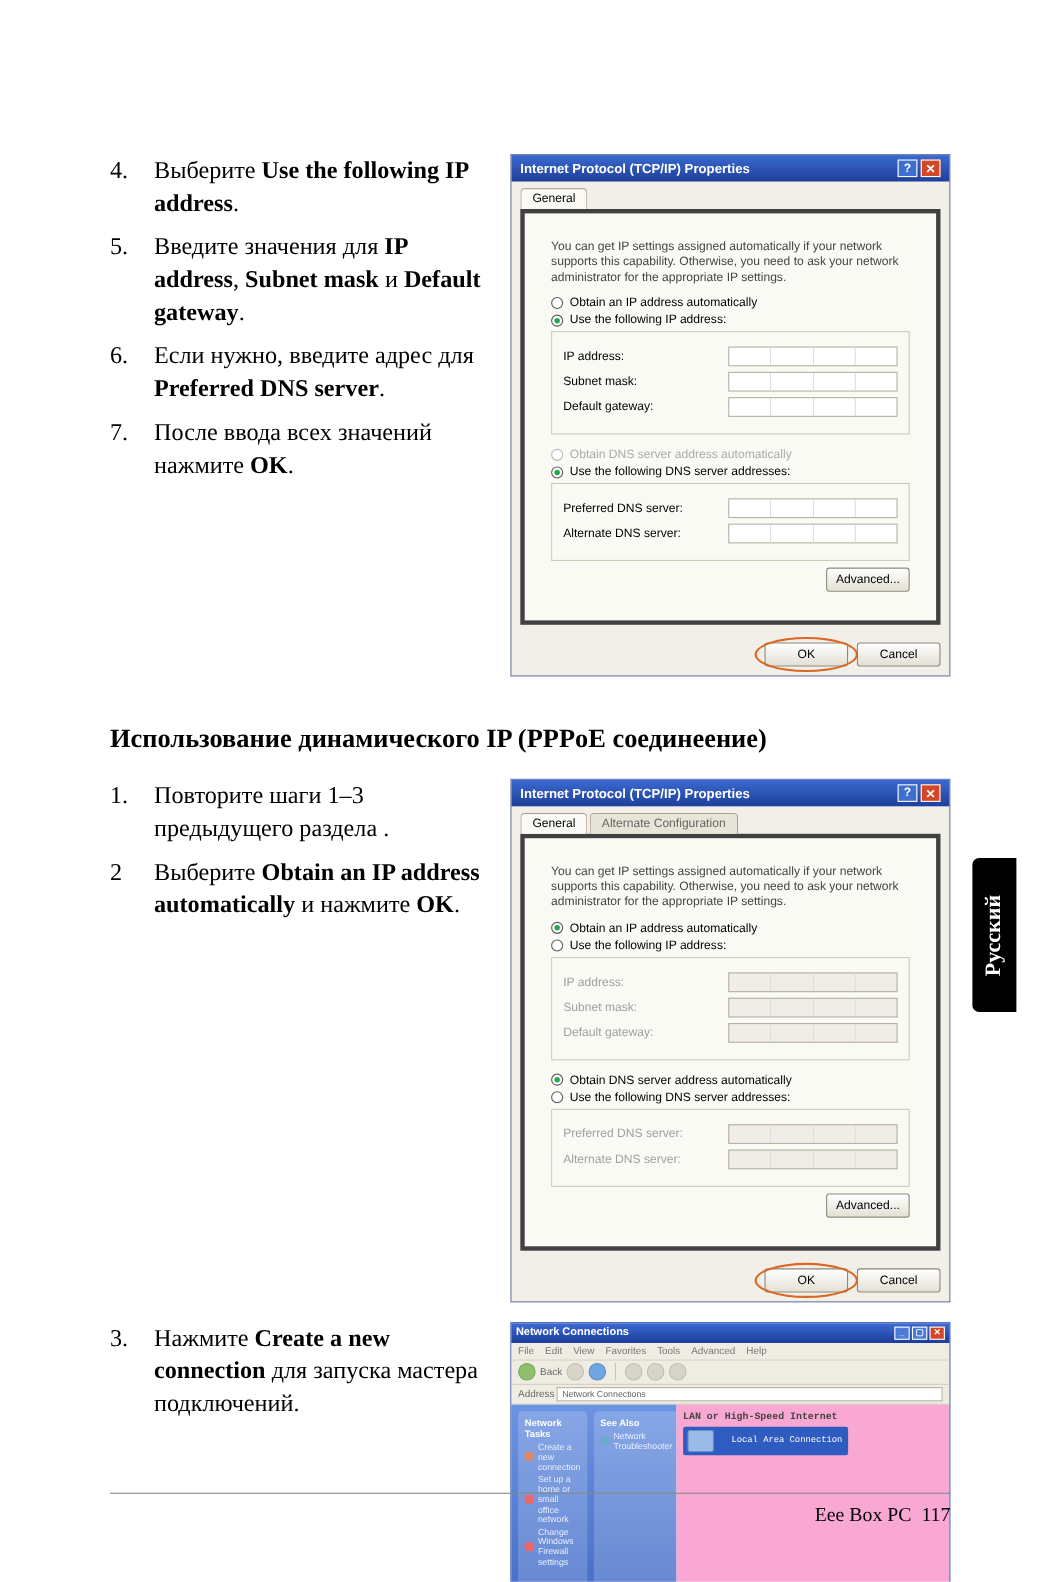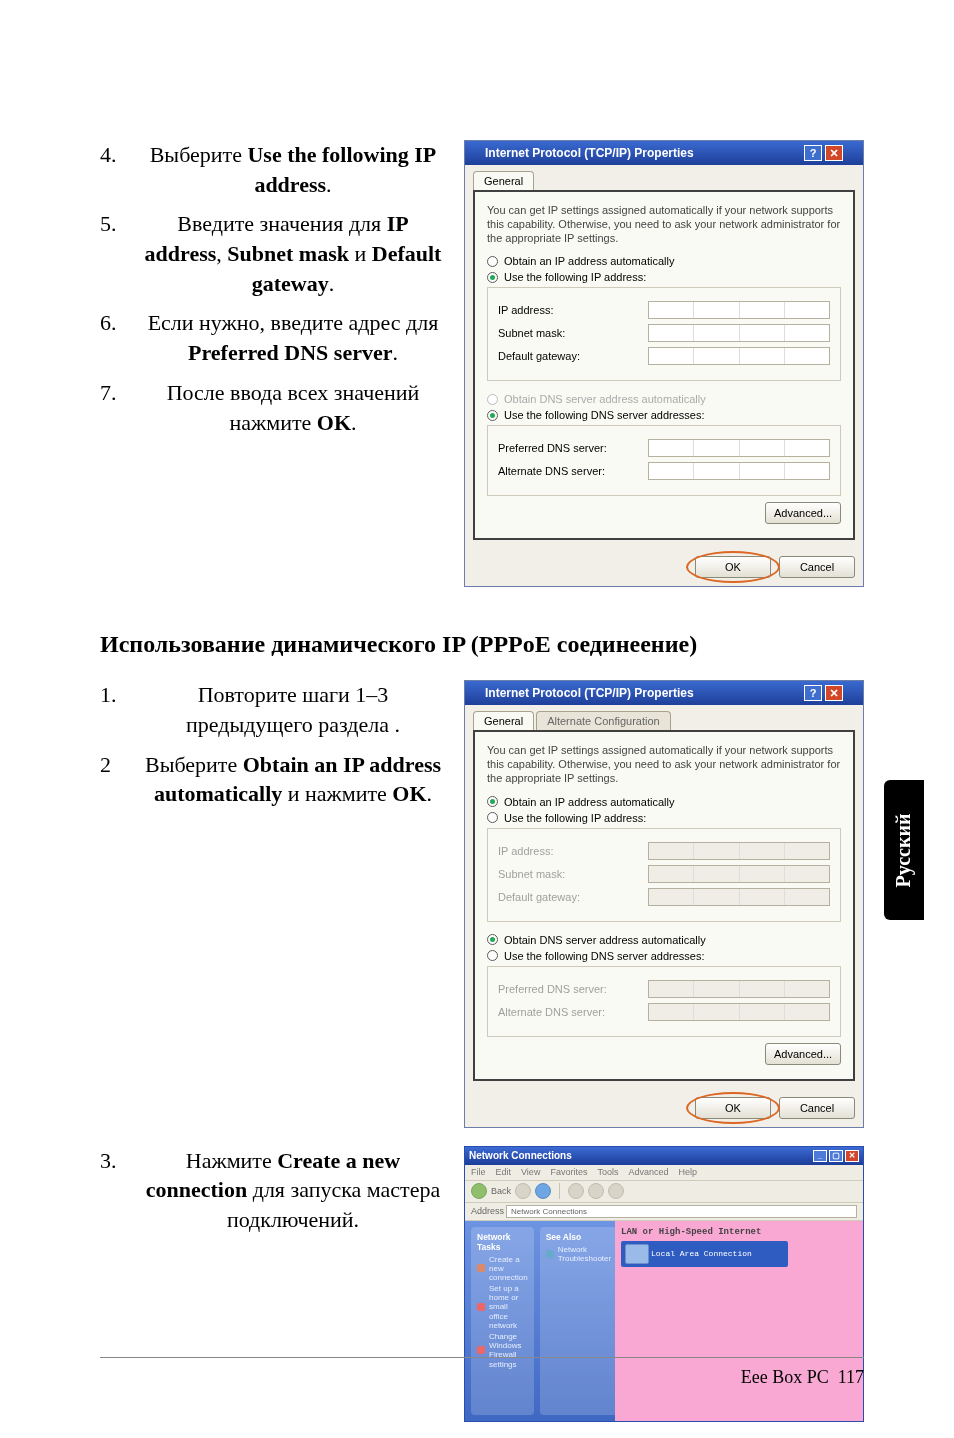--- a/index.html
+++ b/index.html
@@ -9,21 +9,21 @@
     height: 1438px;
     background: #fff;
     position: relative;
     padding: 140px 90px 60px 100px;
   }
   .row { display: flex; gap: 18px; margin-bottom: 8px; }
   .instructions { flex: 1 1 340px; font-size: 22px; line-height: 1.35; }
   .instructions ol { list-style: none; }
   .instructions li { display: flex; margin-bottom: 10px; }
   .num { width: 40px; flex: none; }
-  .txt { flex: 1; text-align: center; }
+  .txt { flex: 1; }
   .bold { font-weight: bold; }
   .figure-col { flex: 0 0 400px; }
 
   .section-heading { font-size: 24px; font-weight: bold; margin: 44px 0 22px; }
 
   
   .side-tab {
     position: absolute;
     right: 30px; top: 780px;
     width: 40px; height: 140px;
@@ -42,30 +42,30 @@
 
   
   .dialog {
     width: 400px; background: #f1efe8; border: 1px solid #6b7da8;
     font-family: Tahoma, Arial, sans-serif; font-size: 11px;
     color: #000;
   }
   .dlg-title {
     background: linear-gradient(#3a6ad0,#1e3f9a);
     color: #fff; height: 24px; display:flex; align-items:center;
-    padding: 0 20px; font-weight: bold; font-size: 12px;
+    padding: 0 8px; font-weight: bold; font-size: 12px;
   }
   .dlg-title .spacer{flex:1;}
   .tbtn { width:18px; height:16px;margin-left:3px;border:1px solid #fff;
     display:flex;align-items:center;justify-content:center;background:#3f6fce;font-size:11px;font-weight:bold;}
   .tbtn.close{background:#d24728;}
   .tabstrip{display:flex;padding:6px 8px 0;gap:2px;}
   .tab{padding:3px 10px;border:1px solid #a9a28b;border-bottom:none;background:#fafaf5;border-radius:4px 4px 0 0;font-size:11px;}
   .tab.inactive{background:#e8e4d8;color:#666;}
-  .pane{margin:0 8px 8px;border:2px solid #404040;background:#fafaf5;padding:12px;}
+  .pane{margin:0 8px 8px;border:4px solid #404040;background:#fafaf5;padding:24px;}
   .desc{font-size:11px;color:#444;line-height:1.25;margin-bottom:10px;}
   .radio-row{display:flex;align-items:center;gap:6px;margin:4px 0;font-size:11px;}
   .radio{width:11px;height:11px;border:1px solid #5a5a5a;border-radius:50%;display:flex;align-items:center;justify-content:center;background:#fff;}
   .radio.sel::after{content:"";width:5px;height:5px;border-radius:50%;background:#2a5;}
   .radio.dis{border-color:#bbb;}
   .group{border:1px solid #cfc9b8;padding:8px 10px 10px;margin-top:2px;}
   .field{display:flex;align-items:center;margin:5px 0;font-size:11px;}
   .field-label{flex:0 0 150px;}
   .field.dis .field-label{color:#a0a0a0;}
   .ip-input{flex:1;height:18px;border:1px solid #b5b0a0;background:#fff;display:flex;}
@@ -95,21 +95,21 @@
   .nc-side{width:150px;background:linear-gradient(#6d94e2,#3f68c3);padding:6px;color:#fff;display:flex;flex-direction:row;gap:6px;overflow:hidden;}
   .nc-panel{background:rgba(255,255,255,0.18);border-radius:4px;padding:5px 6px;font-size:8px;}
   .nc-panel .ph{font-weight:bold;color:#fff;margin-bottom:3px;font-size:8.5px;}
   .nc-panel .itm{color:#e6eeff;display:flex;align-items:center;gap:4px;margin:2px 0;line-height:1.15;}
   .mini-ico{width:8px;height:8px;background:#d86;border-radius:2px;flex:none;}
   .mini-ico.b{background:#6ac;}
   .mini-ico.g{background:#8c6;}
   .mini-ico.r{background:#e66;}
   .nc-main{flex:1;background:#f9a8d4;padding:6px;font-family:Liberation Mono, monospace;}
   .nc-cat{font-weight:bold;color:#444;font-size:9px;margin-bottom:4px;}
-  .nc-item{display:flex;align-items:center;gap:2px;background:#2f5cc0;color:#fff;padding:3px 4px;width:167px;font-size:8px;border-radius:2px;}
+  .nc-item{display:flex;align-items:center;gap:16px;background:#2f5cc0;color:#fff;padding:3px 4px;width:150px;font-size:8px;border-radius:2px;}
   .nc-ico{width:24px;height:20px;background:#9abbe8;border:1px solid #6b8fcb;border-radius:2px;}
 </style>
 </head>
 <body>
 
 <div class="row">
   <div class="instructions">
     <ol>
       <li>
           <span class="num">4.</span>

